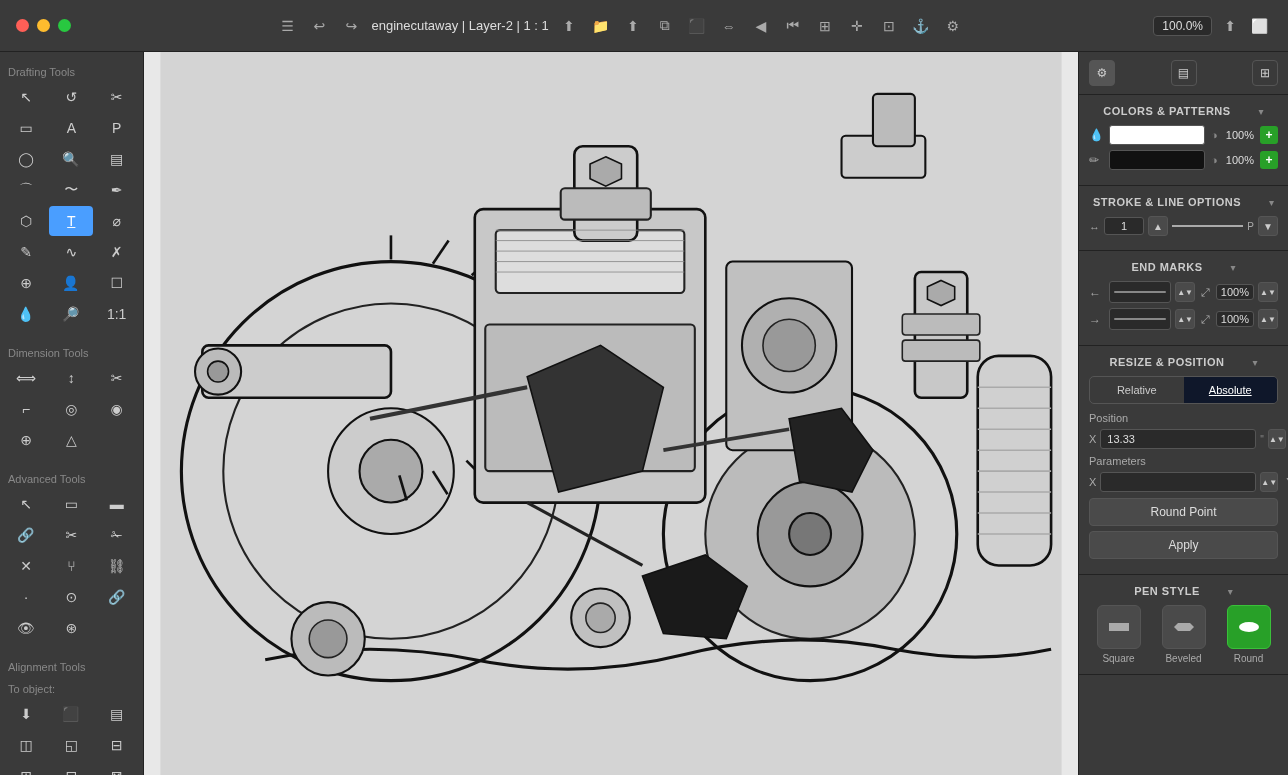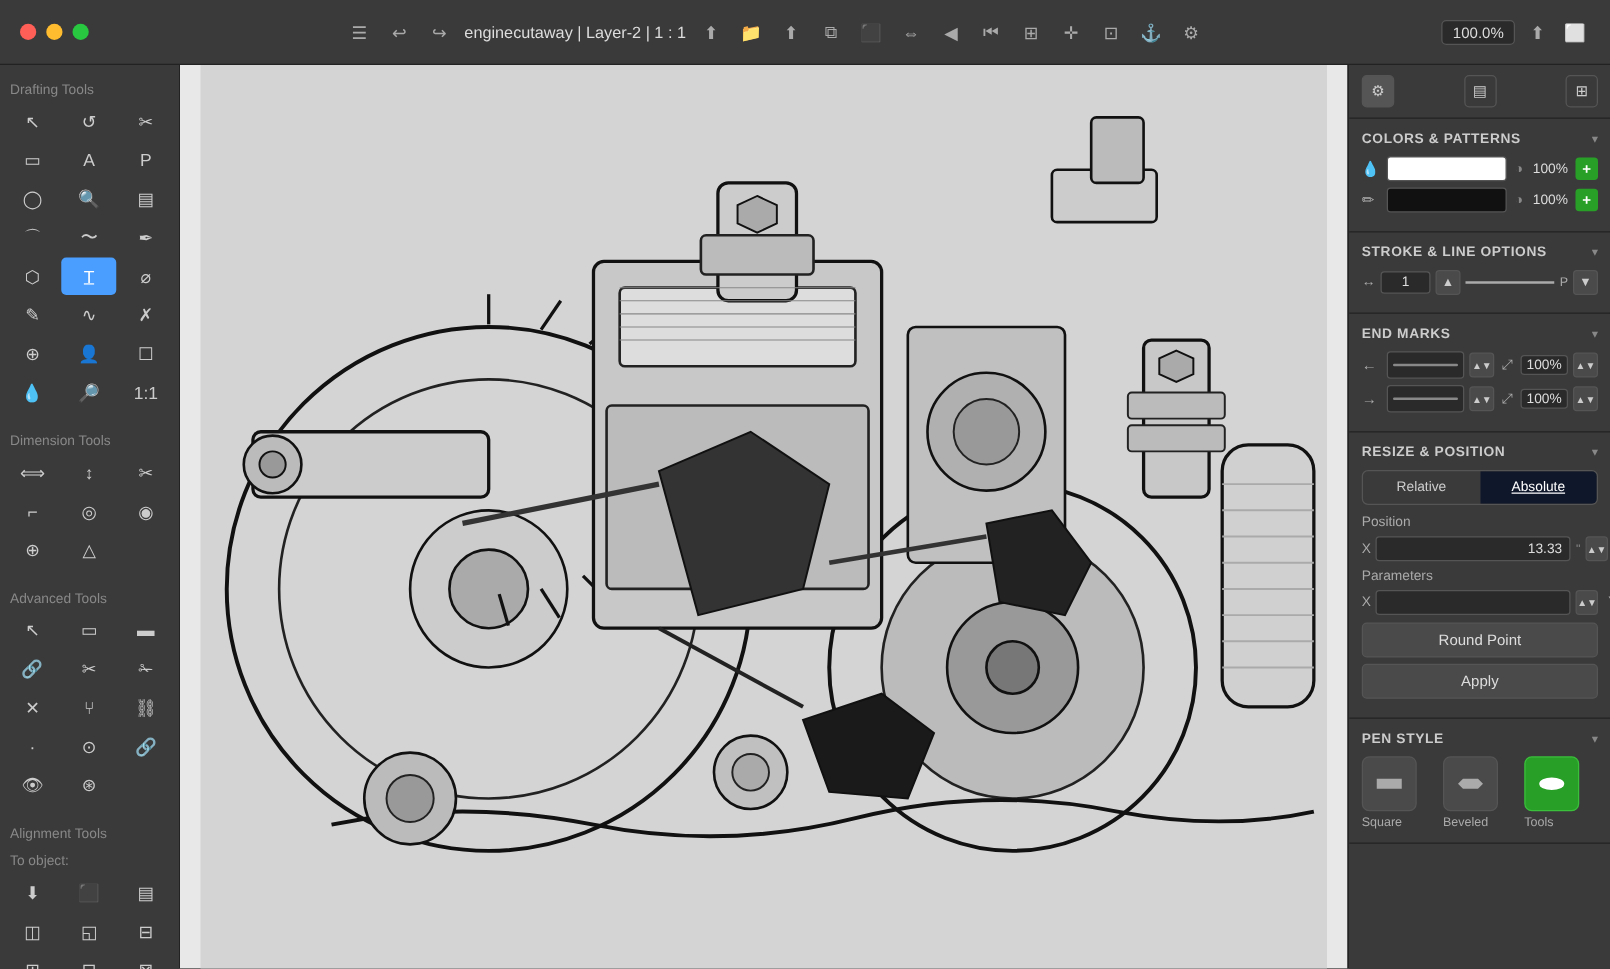--- a/index.html
+++ b/index.html
@@ -141,21 +141,21 @@
     }
     .panel-icon-btn.active { background: #555; }
     
     .panel-section {
       border-bottom: 1px solid #222;
       padding: 10px;
     }
     .section-header {
       display: flex;
       align-items: center;
-      justify-content: space-between;
+      justify-content: center;
       margin-bottom: 8px;
       gap: 28px;
     }
     .section-title {
       color: #ccc;
       font-size: 11px;
       font-weight: 600;
       letter-spacing: 0.5px;
       text-transform: uppercase;
     }
@@ -305,21 +305,21 @@
       width: 12px;
     }
     .pos-input {
       flex: 1;
       background: #2a2a2a;
       border: 1px solid #555;
       border-radius: 3px;
       color: #ddd;
       font-size: 11px;
       padding: 3px 6px;
-      text-align: right;
+      text-align: left;
     }
     .unit-label {
       color: #888;
       font-size: 10px;
     }
     .params-label {
       color: #aaa;
       font-size: 11px;
       margin-bottom: 5px;
     }
@@ -344,21 +344,21 @@
     
     .pen-style-grid {
       display: grid;
       grid-template-columns: repeat(3, 1fr);
       gap: 6px;
       margin-top: 6px;
     }
     .pen-style-item {
       display: flex;
       flex-direction: column;
-      align-items: flex-start;
+      align-items: center;
       gap: 4px;
       cursor: pointer;
     }
     .pen-shape {
       width: 44px; height: 44px;
       background: #4a4a4a;
       border-radius: 6px;
       display: flex; align-items: center; justify-content: center;
       border: 1px solid #555;
     }
@@ -712,19 +712,19 @@
           </div>
           <span class="pen-label">Beveled</span>
         </div>
 
         <div class="pen-style-item">
           <div class="pen-shape active-green">
             <svg viewBox="0 0 28 28" fill="none" xmlns="http://www.w3.org/2000/svg">
               <ellipse cx="14" cy="14" rx="10" ry="5" fill="white"></ellipse>
             </svg>
           </div>
-          <span class="pen-label">Tools</span>
+          <span class="pen-label">Round</span>
         </div>
       </div>
     </div>
 
   </div>
 </div>
 
 </body></html>

